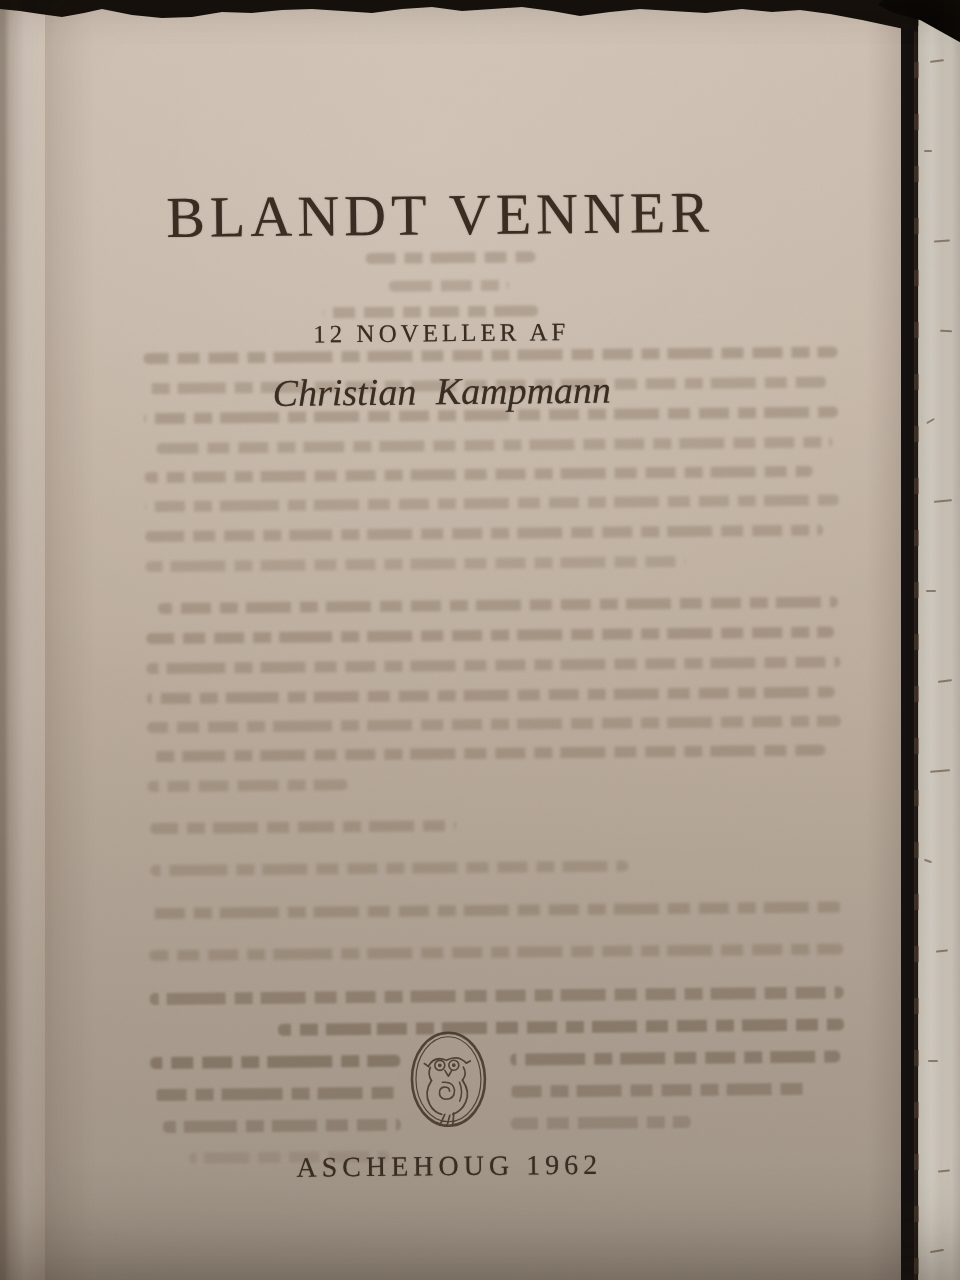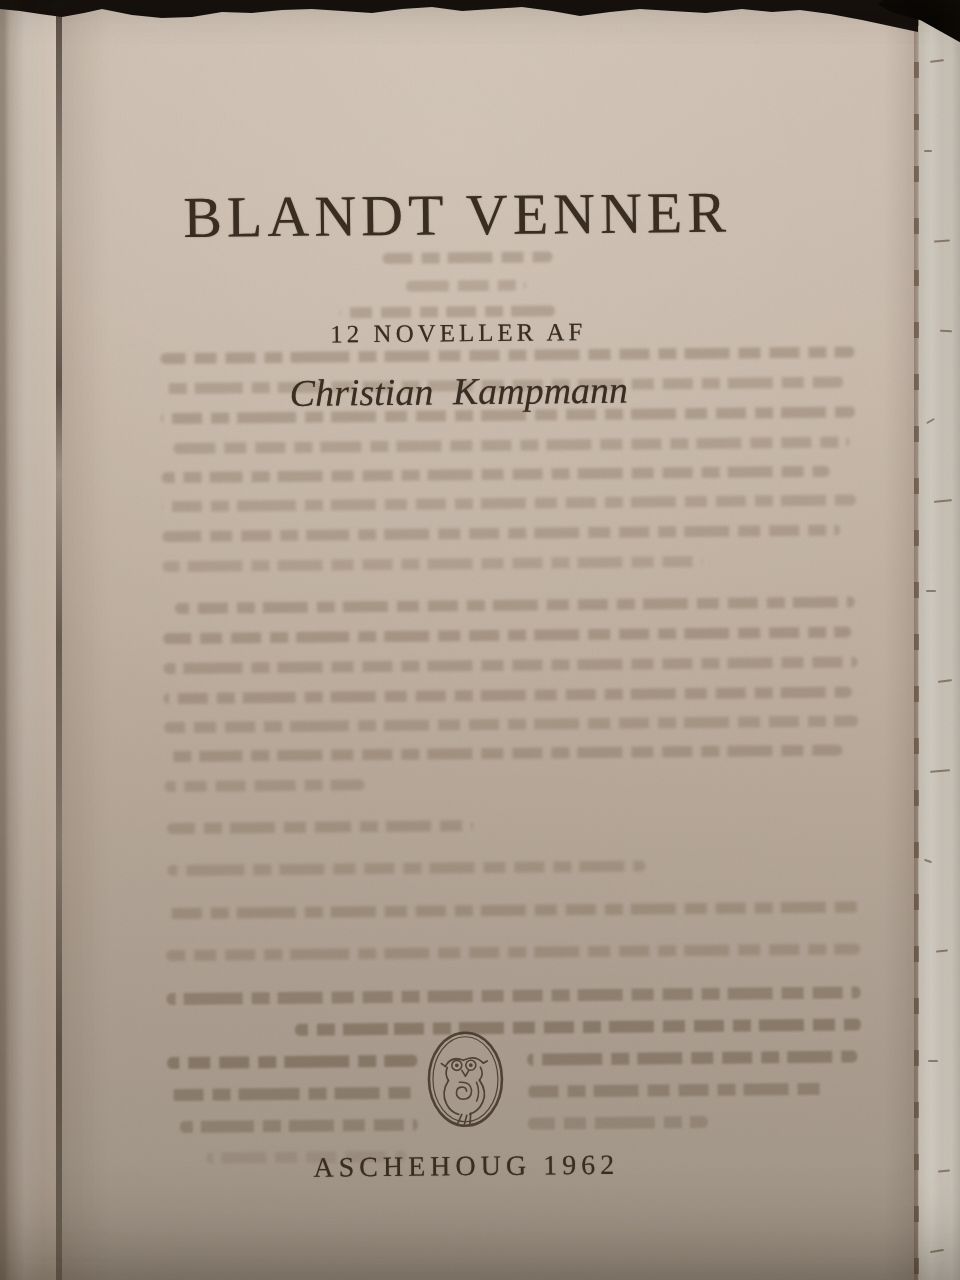--- a/index.html
+++ b/index.html
@@ -19,21 +19,21 @@
   .gutter{
     position:absolute;left:56px;top:0;width:6px;height:1280px;
     background:linear-gradient(180deg,
       rgba(43,31,22,.72) 0%, rgba(43,31,22,.40) 16%, rgba(43,31,22,.66) 30%,
       rgba(43,31,22,.28) 37%, rgba(43,31,22,.60) 50%, rgba(43,31,22,.38) 66%,
       rgba(43,31,22,.62) 82%, rgba(43,31,22,.44) 100%);
     filter:blur(.4px);
   }
   
   .page{
-    position:absolute;left:62px;top:0;width:856px;height:1280px;
+    position:absolute;left:45px;top:0;width:856px;height:1280px;
     background:
       linear-gradient(90deg, rgba(80,60,45,.10) 0, rgba(0,0,0,0) 48px),
       linear-gradient(90deg, rgba(0,0,0,0) 96%, rgba(70,55,45,.14) 100%),
       radial-gradient(130% 80% at 45% 12%, rgba(255,252,246,.14), rgba(0,0,0,0) 60%),
       linear-gradient(183deg, var(--paper-light) 0%, #c9baac 26%, var(--paper-mid) 50%, #b0a294 72%, #a69a8d 88%, var(--paper-dark) 100%);
   }
   .content{position:absolute;inset:0;transform:rotate(-.55deg);transform-origin:50% 40%;}
   .centered{position:absolute;left:0;width:796px;text-align:center;color:var(--ink);z-index:3;margin:0;font-weight:400;}
   .title{
     top:186px;font-size:58px;letter-spacing:5px;line-height:1;

